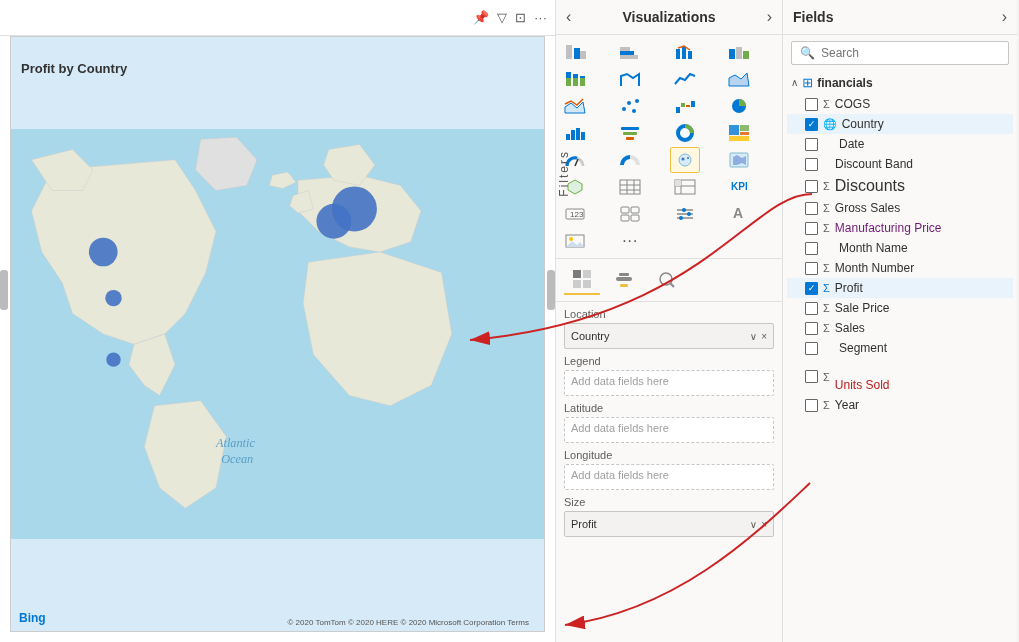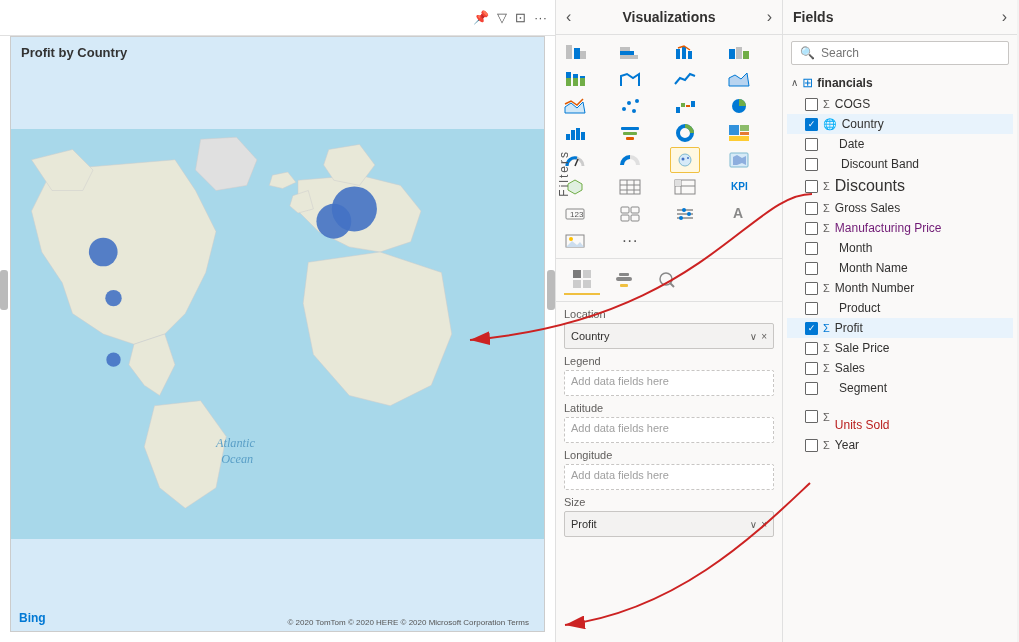--- a/index.html
+++ b/index.html
@@ -51,21 +51,21 @@
       <div style="font-size:13px; color:#555; cursor:pointer;">▽</div>
       <div style="font-size:13px; color:#555; cursor:pointer;">⊡</div>
       <div style="font-size:13px; color:#555; cursor:pointer;">···</div>
     </div>
 
     <div style="position:absolute; left:0; top:42%; width:8px; height:40px; background:#bbb; border-radius:3px; z-index:20; cursor:ew-resize;"></div>
     <div style="position:absolute; right:0; top:42%; width:8px; height:40px; background:#bbb; border-radius:3px; z-index:20; cursor:ew-resize;"></div>
 
     <div style="flex:1; position:relative; overflow:hidden; border:1px solid #ccc; margin:0 10px 10px 10px; background:#d6eaf8;">
 
-      <div style="position:absolute; top:8px; left:10px; font-size:13px; font-weight:600; color:#333; z-index:10;">Profit by Country</div>
+      <div style="position:absolute; top:24px; left:10px; font-size:13px; font-weight:600; color:#333; z-index:10;">Profit by Country</div>
 
       <svg viewBox="0 0 520 400" width="100%" height="100%" style="position:absolute; top:0; left:0;">
 
         <rect width="520" height="400" fill="#a8d8ea"></rect>
 
         <path d="M 40,40 L 160,30 L 180,60 L 200,100 L 190,140 L 170,180 L 150,200 L 120,210 L 90,200 L 60,180 L 50,150 L 30,120 L 20,80 Z" fill="#e8e8d8" stroke="#ccc" stroke-width="0.5"></path>
 
         <path d="M 20,30 L 60,20 L 80,40 L 70,60 L 40,60 Z" fill="#e8e8d8" stroke="#ccc" stroke-width="0.5"></path>
 
         <path d="M 120,210 L 150,200 L 160,230 L 145,260 L 130,250 L 115,230 Z" fill="#e8e8d8" stroke="#ccc" stroke-width="0.5"></path>
@@ -420,21 +420,21 @@
           <div style="width:13px;height:13px;border:1px solid #0078d4;border-radius:1px;background:#0078d4;flex-shrink:0;display:flex;align-items:center;justify-content:center;font-size:9px;color:#fff;">✓</div>
           <span style="font-size:11px;color:#0078d4;">🌐</span>
           <span style="font-size:12px;color:#323130;">Country</span>
         </div>
 
         <div style="display:flex;align-items:center;gap:5px;padding:3px 4px 3px 18px;cursor:pointer;">
           <div style="width:13px;height:13px;border:1px solid #666;border-radius:1px;background:#fff;flex-shrink:0;"></div>
           <span style="font-size:12px;color:#323130;margin-left:16px;">Date</span>
         </div>
 
-        <div style="display:flex;align-items:center;gap:7px;padding:3px 4px 3px 18px;cursor:pointer;">
+        <div style="display:flex;align-items:center;gap:1px;padding:3px 4px 3px 18px;cursor:pointer;">
           <div style="width:13px;height:13px;border:1px solid #666;border-radius:1px;background:#fff;flex-shrink:0;"></div>
           <span style="font-size:12px;color:#323130;margin-left:16px;">Discount Band</span>
         </div>
 
         <div style="display:flex;align-items:center;gap:5px;padding:3px 4px 3px 18px;cursor:pointer;">
           <div style="width:13px;height:13px;border:1px solid #666;border-radius:1px;background:#fff;flex-shrink:0;"></div>
           <span style="font-size:11px;color:#605e5c;">Σ</span>
           <span style="font-size:16px;color:#323130;">Discounts</span>
         </div>
 
@@ -443,40 +443,32 @@
           <span style="font-size:11px;color:#605e5c;">Σ</span>
           <span style="font-size:12px;color:#323130;">Gross Sales</span>
         </div>
 
         <div style="display:flex;align-items:center;gap:5px;padding:3px 4px 3px 18px;cursor:pointer;">
           <div style="width:13px;height:13px;border:1px solid #666;border-radius:1px;background:#fff;flex-shrink:0;"></div>
           <span style="font-size:11px;color:#605e5c;">Σ</span>
           <span style="font-size:12px;color:#701a75;">Manufacturing Price</span>
         </div>
 
-        <div style="display:flex;align-items:center;gap:5px;padding:3px 4px 3px 18px;cursor:pointer;">
-          <div style="width:13px;height:13px;border:1px solid #666;border-radius:1px;background:#fff;flex-shrink:0;"></div>
-          <span style="font-size:12px;color:#323130;margin-left:16px;">Month</span>
-        </div>
 
         <div style="display:flex;align-items:flex-end;gap:5px;padding:3px 4px 3px 18px;cursor:pointer;">
           <div style="width:13px;height:13px;border:1px solid #666;border-radius:1px;background:#fff;flex-shrink:0;"></div>
           <span style="font-size:12px;color:#323130;margin-left:16px;">Month Name</span>
         </div>
 
         <div style="display:flex;align-items:center;gap:5px;padding:3px 4px 3px 18px;cursor:pointer;">
           <div style="width:13px;height:13px;border:1px solid #666;border-radius:1px;background:#fff;flex-shrink:0;"></div>
           <span style="font-size:11px;color:#605e5c;">Σ</span>
           <span style="font-size:12px;color:#323130;">Month Number</span>
         </div>
 
-        <div style="display:flex;align-items:center;gap:5px;padding:3px 4px 3px 18px;cursor:pointer;">
-          <div style="width:13px;height:13px;border:1px solid #666;border-radius:1px;background:#fff;flex-shrink:0;"></div>
-          <span style="font-size:12px;color:#323130;margin-left:16px;">Product</span>
-        </div>
 
         <div style="display:flex;align-items:center;gap:5px;padding:3px 4px 3px 18px;cursor:pointer;background:#e8f3fc;">
           <div style="width:13px;height:13px;border:1px solid #0078d4;border-radius:1px;background:#0078d4;flex-shrink:0;display:flex;align-items:center;justify-content:center;font-size:9px;color:#fff;">✓</div>
           <span style="font-size:11px;color:#0078d4;">Σ</span>
           <span style="font-size:12px;color:#323130;">Profit</span>
         </div>
 
         <div style="display:flex;align-items:center;gap:5px;padding:3px 4px 3px 18px;cursor:pointer;">
           <div style="width:13px;height:13px;border:1px solid #666;border-radius:1px;background:#fff;flex-shrink:0;"></div>
           <span style="font-size:11px;color:#605e5c;">Σ</span>

